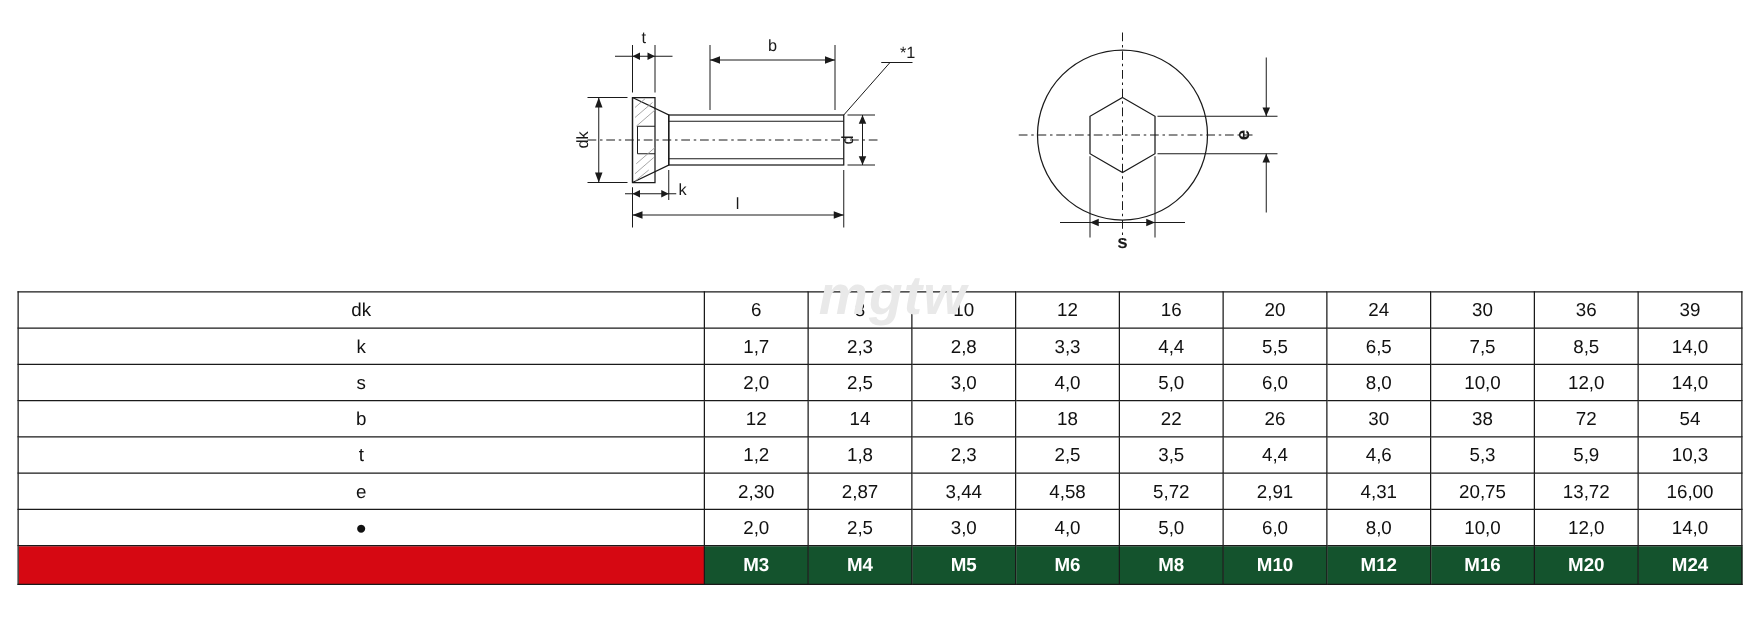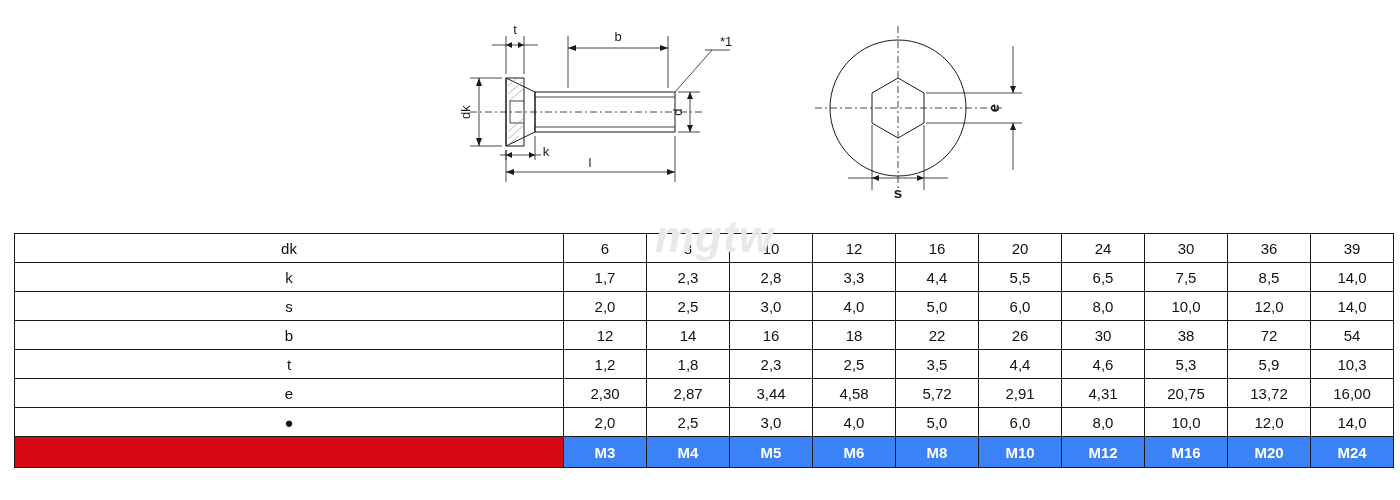--- a/index.html
+++ b/index.html
@@ -69,21 +69,21 @@
     color: #111111;
     padding: 0;
   }
   table.spec td.label {
     width: 548px;
   }
   table.spec td.val {
     width: 82px;
   }
   tr.sizes td {
-    background: #3b82f6;
+    background: #14532d;
     color: #ffffff;
     font-weight: bold;
     font-size: 15px;
     border-color: #1a1a1a;
     height: 30px;
   }
   tr.sizes td.label {
     background: #d60812;
   }
   .bullet {

